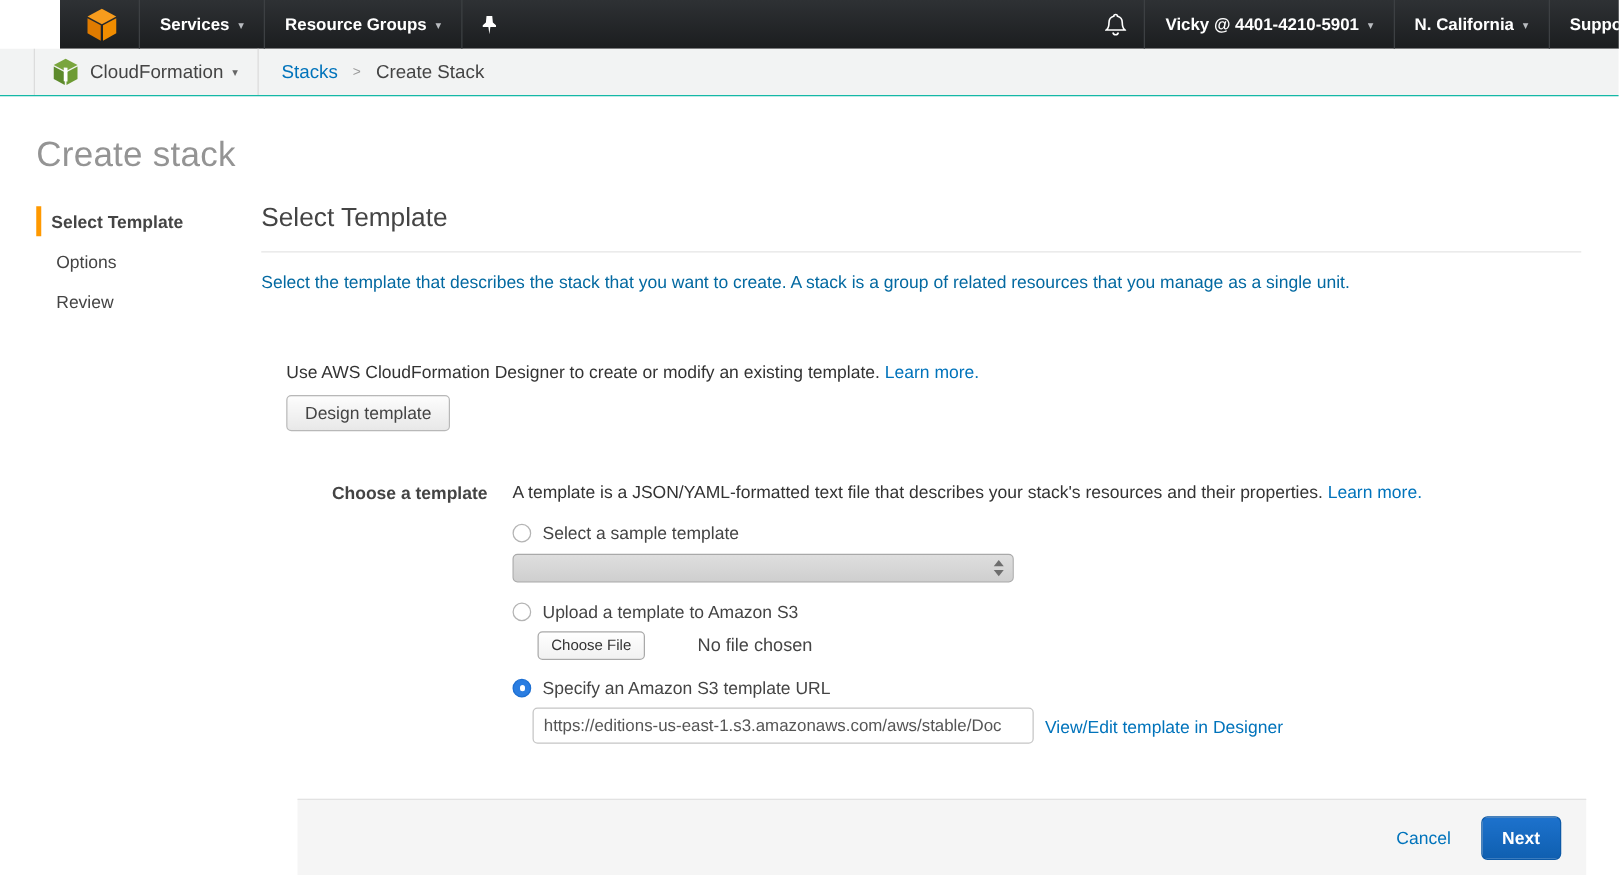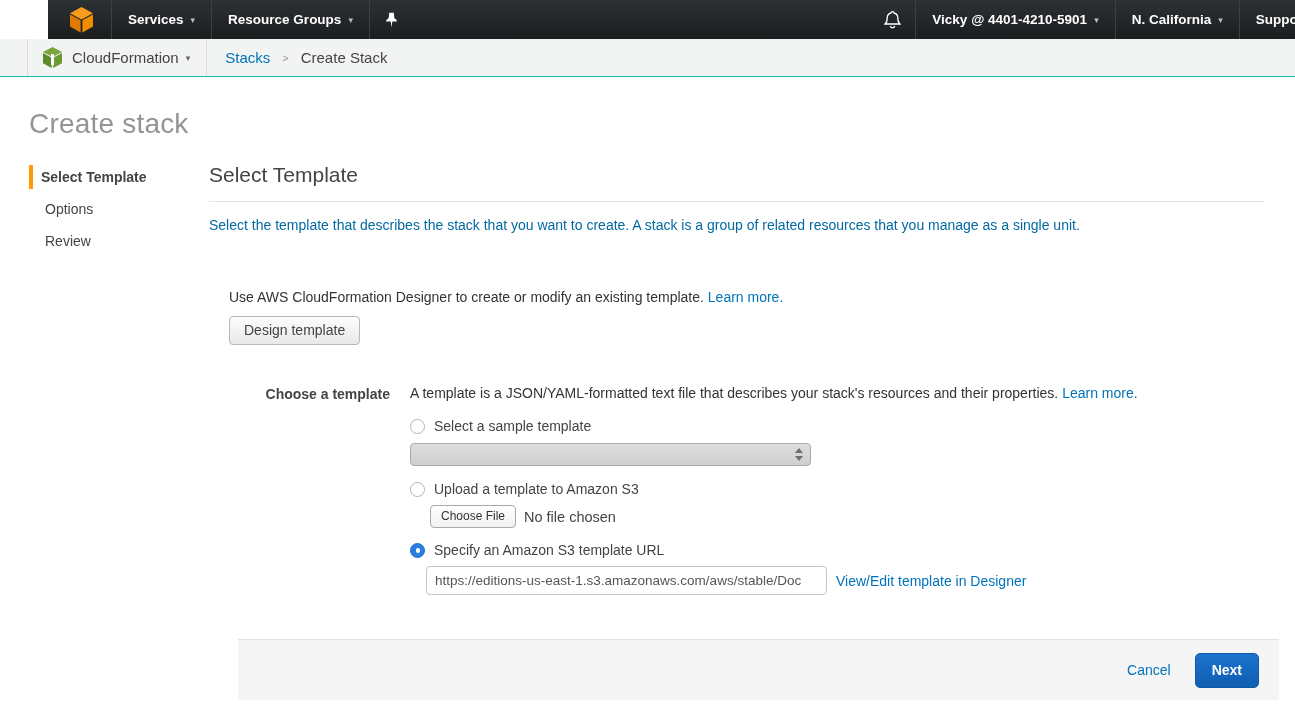--- a/index.html
+++ b/index.html
@@ -100,40 +100,40 @@
   .sample-select{
     margin-top:9px; width:401px; height:23px; border:1px solid #a9a9a9;
     border-radius:4px; background:linear-gradient(#dedede,#cfcfcf);
     position:relative; cursor:pointer;
   }
   .stepper{ position:absolute; right:7px; top:4px; display:flex; flex-direction:column; gap:3px; }
   .stepper .up{ width:0; height:0; border-left:4px solid transparent; border-right:4px solid transparent; border-bottom:5px solid #6e6e6e; }
   .stepper .down{ width:0; height:0; border-left:4px solid transparent; border-right:4px solid transparent; border-top:5px solid #6e6e6e; }
 
   
-  .file-row{ margin-top:8px; margin-left:20px; display:flex; align-items:center; }
+  .file-row{ margin-top:8px; margin-left:20px; display:flex; align-items:center;gap:23px; }
   .btn-file{
     font-family:"Liberation Sans",sans-serif; font-size:12px; color:#333;
     padding:3px 10px 4px; background:linear-gradient(#fff,#f1f1f1);
     border:1px solid #a9a9a9; border-radius:4px; cursor:pointer;
   }
-  .file-status{ margin-left:8px; font-size:14.5px; color:#444; }
+  .file-status{ margin-left:19px; font-size:14.5px; color:#444; }
 
   
   .url-row{ margin-top:8px; display:flex; align-items:center; }
   .url-input{
     width:401px; height:29px; border:1px solid #c5c5c5; border-radius:4px;
     padding:0 8px; font-family:"Liberation Sans",sans-serif;
     font-size:13.5px; color:#555; background:#fff;margin-left:16px;
   }
   .designer-link{ margin-left:9px; font-size:14px; }
 
   
   .footer{
-    position:absolute; left:238px; right:16px; top:639px; height:61px;
+    position:absolute; left:238px; right:26px; top:639px; height:61px;
     background:#f5f5f5; border-top:1px solid #e2e2e2;
     display:flex; align-items:center; justify-content:flex-end; padding-right:20px;
   }
   .cancel-link{ color:#0073bb; font-size:14px; text-decoration:none; margin-right:24px; cursor:pointer; }
   .btn-primary{
     font-family:"Liberation Sans",sans-serif; font-size:14px; font-weight:bold; color:#fff;
     background:linear-gradient(#1d72cd,#0f5fb0);
     border:1px solid #0c59a7; border-radius:5px; padding:8px 16px 9px; cursor:pointer;
   }
 </style>

